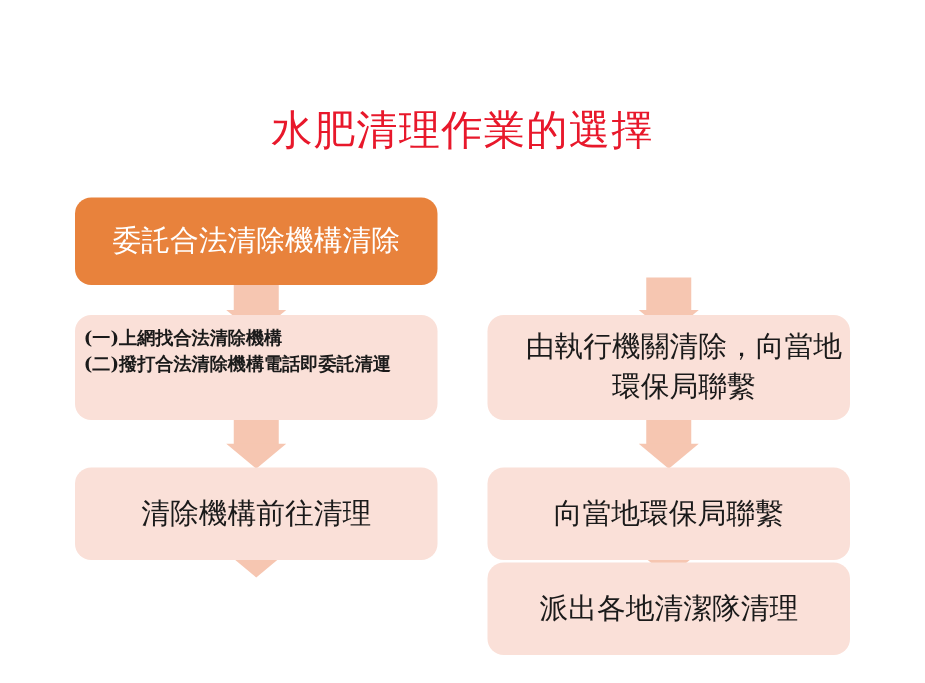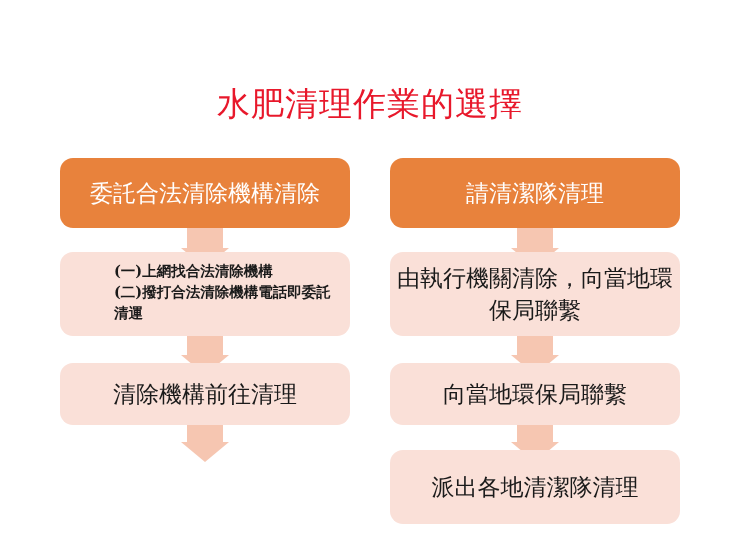--- a/index.html
+++ b/index.html
@@ -72,21 +72,20 @@
     align-items: flex-start;
     justify-content: flex-start;
     padding: 8px 8px 6px 7px;
   }
   .box-text {
     display: block;
     width: 100%;
   }
   .flow-box.step.small .box-text {
     white-space: pre-line;
-    margin-left: 47px;
   }
 
   
   .flow-arrow {
     position: absolute;
     z-index: 1;
   }
   .flow-arrow .shaft {
     position: absolute;
     left: 50%;
@@ -104,22 +103,22 @@
     border-left: 24px solid transparent;
     border-right: 24px solid transparent;
     border-top: 20px solid #F6C6B1;
   }
 
   
   .col-left  { left: 60px;  width: 290px; }
   .col-right { left: 390px; width: 290px; }
 
   .row1 { top: 158px; height: 70px; }
-  .row2 { top: 252px; height: 84px; }
-  .row3 { top: 363px; height: 62px; justify-content: center; }
+  .row2 { top: 252px; height: 84px; padding-left: 24px; }
+  .row3 { top: 374px; height: 74px; justify-content: center; }
   .row4 { top: 450px; height: 74px; }
 
   .arr-a { top: 222px; height: 46px; }
   .arr-b { top: 327px; height: 48px; }
   .arr-c { top: 414px; height: 48px; }
 
   .arr-left  { left: 150px; width: 110px; }
   .arr-right { left: 480px; width: 110px; }
 </style>
 </head>
@@ -151,23 +150,20 @@
   <div class="flow-box step col-left row3">
     <span class="box-text">清除機構前往清理</span>
   </div>
 
   <div class="flow-arrow arr-left arr-c">
     <div class="shaft" style="width:36px;height:30px;"></div>
     <div class="head"></div>
   </div>
 
 
-  <div class="flow-box header col-right row1">
-    <span class="box-text">請清潔隊清理</span>
-  </div>
 
   <div class="flow-arrow arr-right arr-a">
     <div class="shaft" style="width:36px;height:28px;"></div>
     <div class="head"></div>
   </div>
 
   <div class="flow-box step col-right row2">
     <span class="box-text">由執行機關清除，向當地環保局聯繫</span>
   </div>
 

